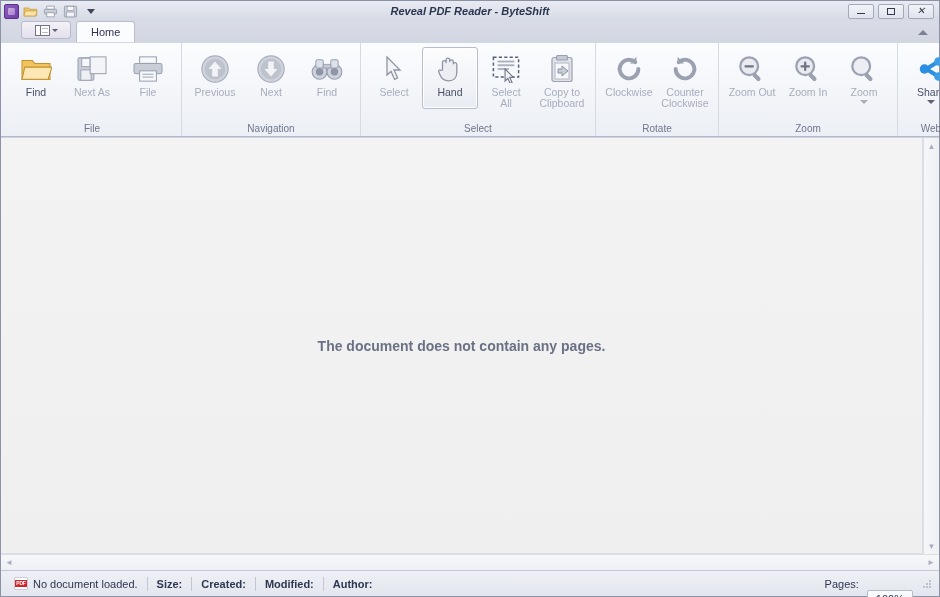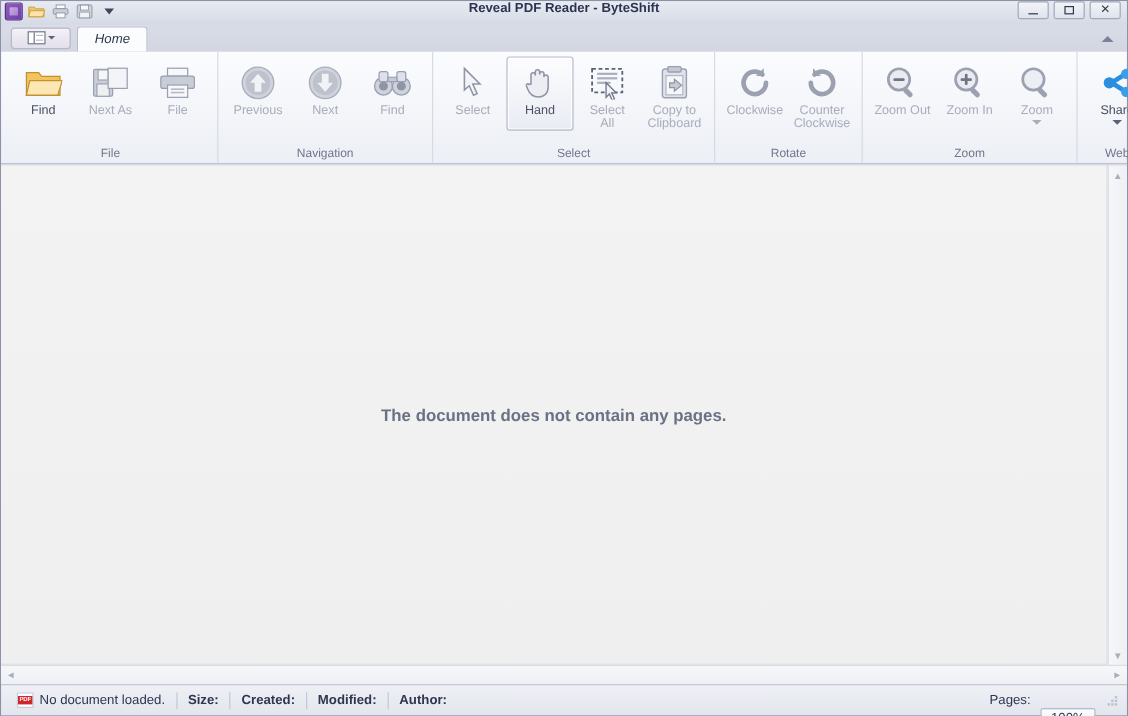--- a/index.html
+++ b/index.html
@@ -15,21 +15,21 @@
     display: flex; flex-direction: column;
     background: linear-gradient(180deg,#e4e7ef 0%,#dfe2ec 100%);
     border: 1px solid #8d93a6;
   }
 
   
   .titlebar {
     height: 20px; flex: 0 0 20px;
     position: relative;
     background: linear-gradient(180deg,#e8ebf2 0%,#dde1ea 60%,#d5d9e4 100%);
-    display: flex; align-items: flex-start;
+    display: flex; align-items: center; font-style: italic;
   }
   .qat { display: flex; align-items: center; gap: 3px; padding-left: 3px; }
   .qat-btn {
     width: 17px; height: 17px;
     display: flex; align-items: center; justify-content: center;
     border-radius: 2px;
   }
   .qat-btn.appicon {
     width: 15px; height: 15px;
     background: linear-gradient(135deg,#8e5fbe,#6f3fa6);
@@ -51,24 +51,23 @@
     border: 1px solid #a3a9bb; border-radius: 2px;
     background: linear-gradient(180deg,#f2f4f8,#dfe3ec);
     display: flex; align-items: center; justify-content: center;
     font-size: 10px; color: #31384d; line-height: 1;
   }
 
   
   .tabstrip {
     height: 22px; flex: 0 0 22px;
     position: relative;
-    display: flex; align-items: center;
-    padding-left: 8px;
+    display: flex; align-items: flex-start;
+    padding-left: 20px;
     background: linear-gradient(180deg,#d9dce6 0%,#d2d6e1 100%);
-    font-style: italic;
   }
   .viewbtn {
     width: 50px; height: 18px; margin-bottom: 1px;
     border: 1px solid #b6bac9; border-radius: 3px;
     background: linear-gradient(180deg,#f4f1f7,#e3dfec);
     display: flex; align-items: center; justify-content: center; gap: 2px;
   }
   .viewbtn .pane {
     width: 15px; height: 11px;
     border: 1px solid #6f7486; background: #fff;

